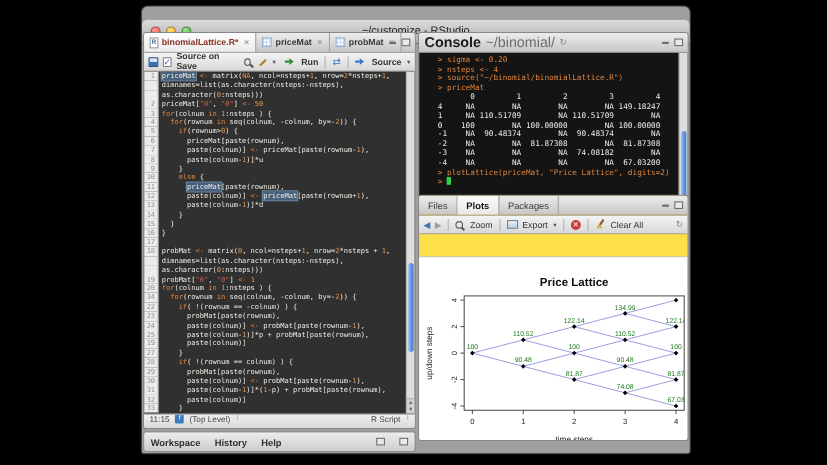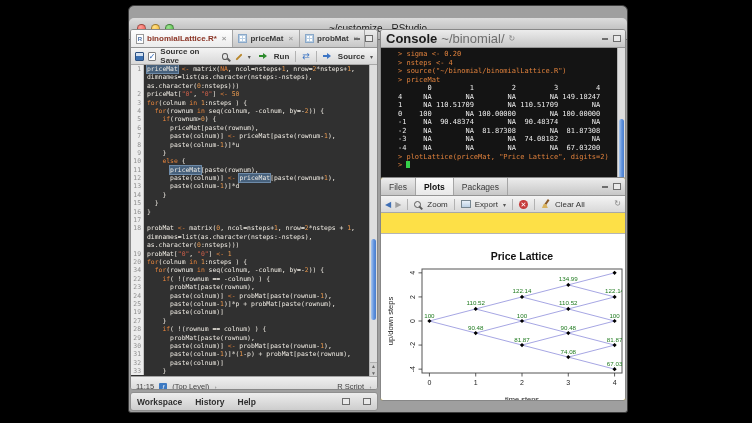--- a/index.html
+++ b/index.html
@@ -70,21 +70,21 @@
        border-right:1px solid #c4c4c4;}
   .ctext{padding-left:3px;white-space:pre;color:#f0ece4;text-align:right;}
   .kw{color:#e8853c;} .op{color:#e8853c;} .num{color:#e8994f;} .str{color:#d1604a;}
   .whl{background:#47617c;outline:1px solid #6d8aa8;}
   .vscroll{position:absolute;right:0;top:0;bottom:0;width:8px;background:#dedede;border-left:1px solid #b5b5b5;}
   .vthumb{position:absolute;left:1px;right:1px;border-radius:3px;
           background:linear-gradient(90deg,#a9c8ef,#5b8edd 60%,#4a7ecb);}
   .scroll-arrows{position:absolute;bottom:0;left:0;right:0;height:14px;background:#d2d2d2;border-top:1px solid #b0b0b0;
                  font-size:5px;color:#666;text-align:center;line-height:7px;}
   .statusbar{height:15px;background:linear-gradient(#efefef,#d7d7d7);border-top:1px solid #a3a3a3;
-             display:flex;align-items:flex-end;font-size:7.5px;color:#444;padding:0 5px;gap:5px;}
+             display:flex;align-items:flex-start;font-size:7.5px;color:#444;padding:0 5px;gap:5px;}
   .i-scope{width:8px;height:8px;background:#3d7ac2;border-radius:1px;color:#fff;font-size:6px;
            line-height:8px;text-align:center;font-style:italic;}
   .updown{font-size:6px;color:#777;}
   .spacer{flex:1;}
 
   
   .workbar{position:absolute;left:1px;top:386px;width:248px;height:19px;border:1px solid #8f8f8f;
            border-radius:3px;background:linear-gradient(#ededed,#cdcdcd);display:flex;align-items:center;
            padding:0 6px;gap:13px;font-size:8.5px;font-weight:bold;color:#2e2e2e;position:absolute;}
 

